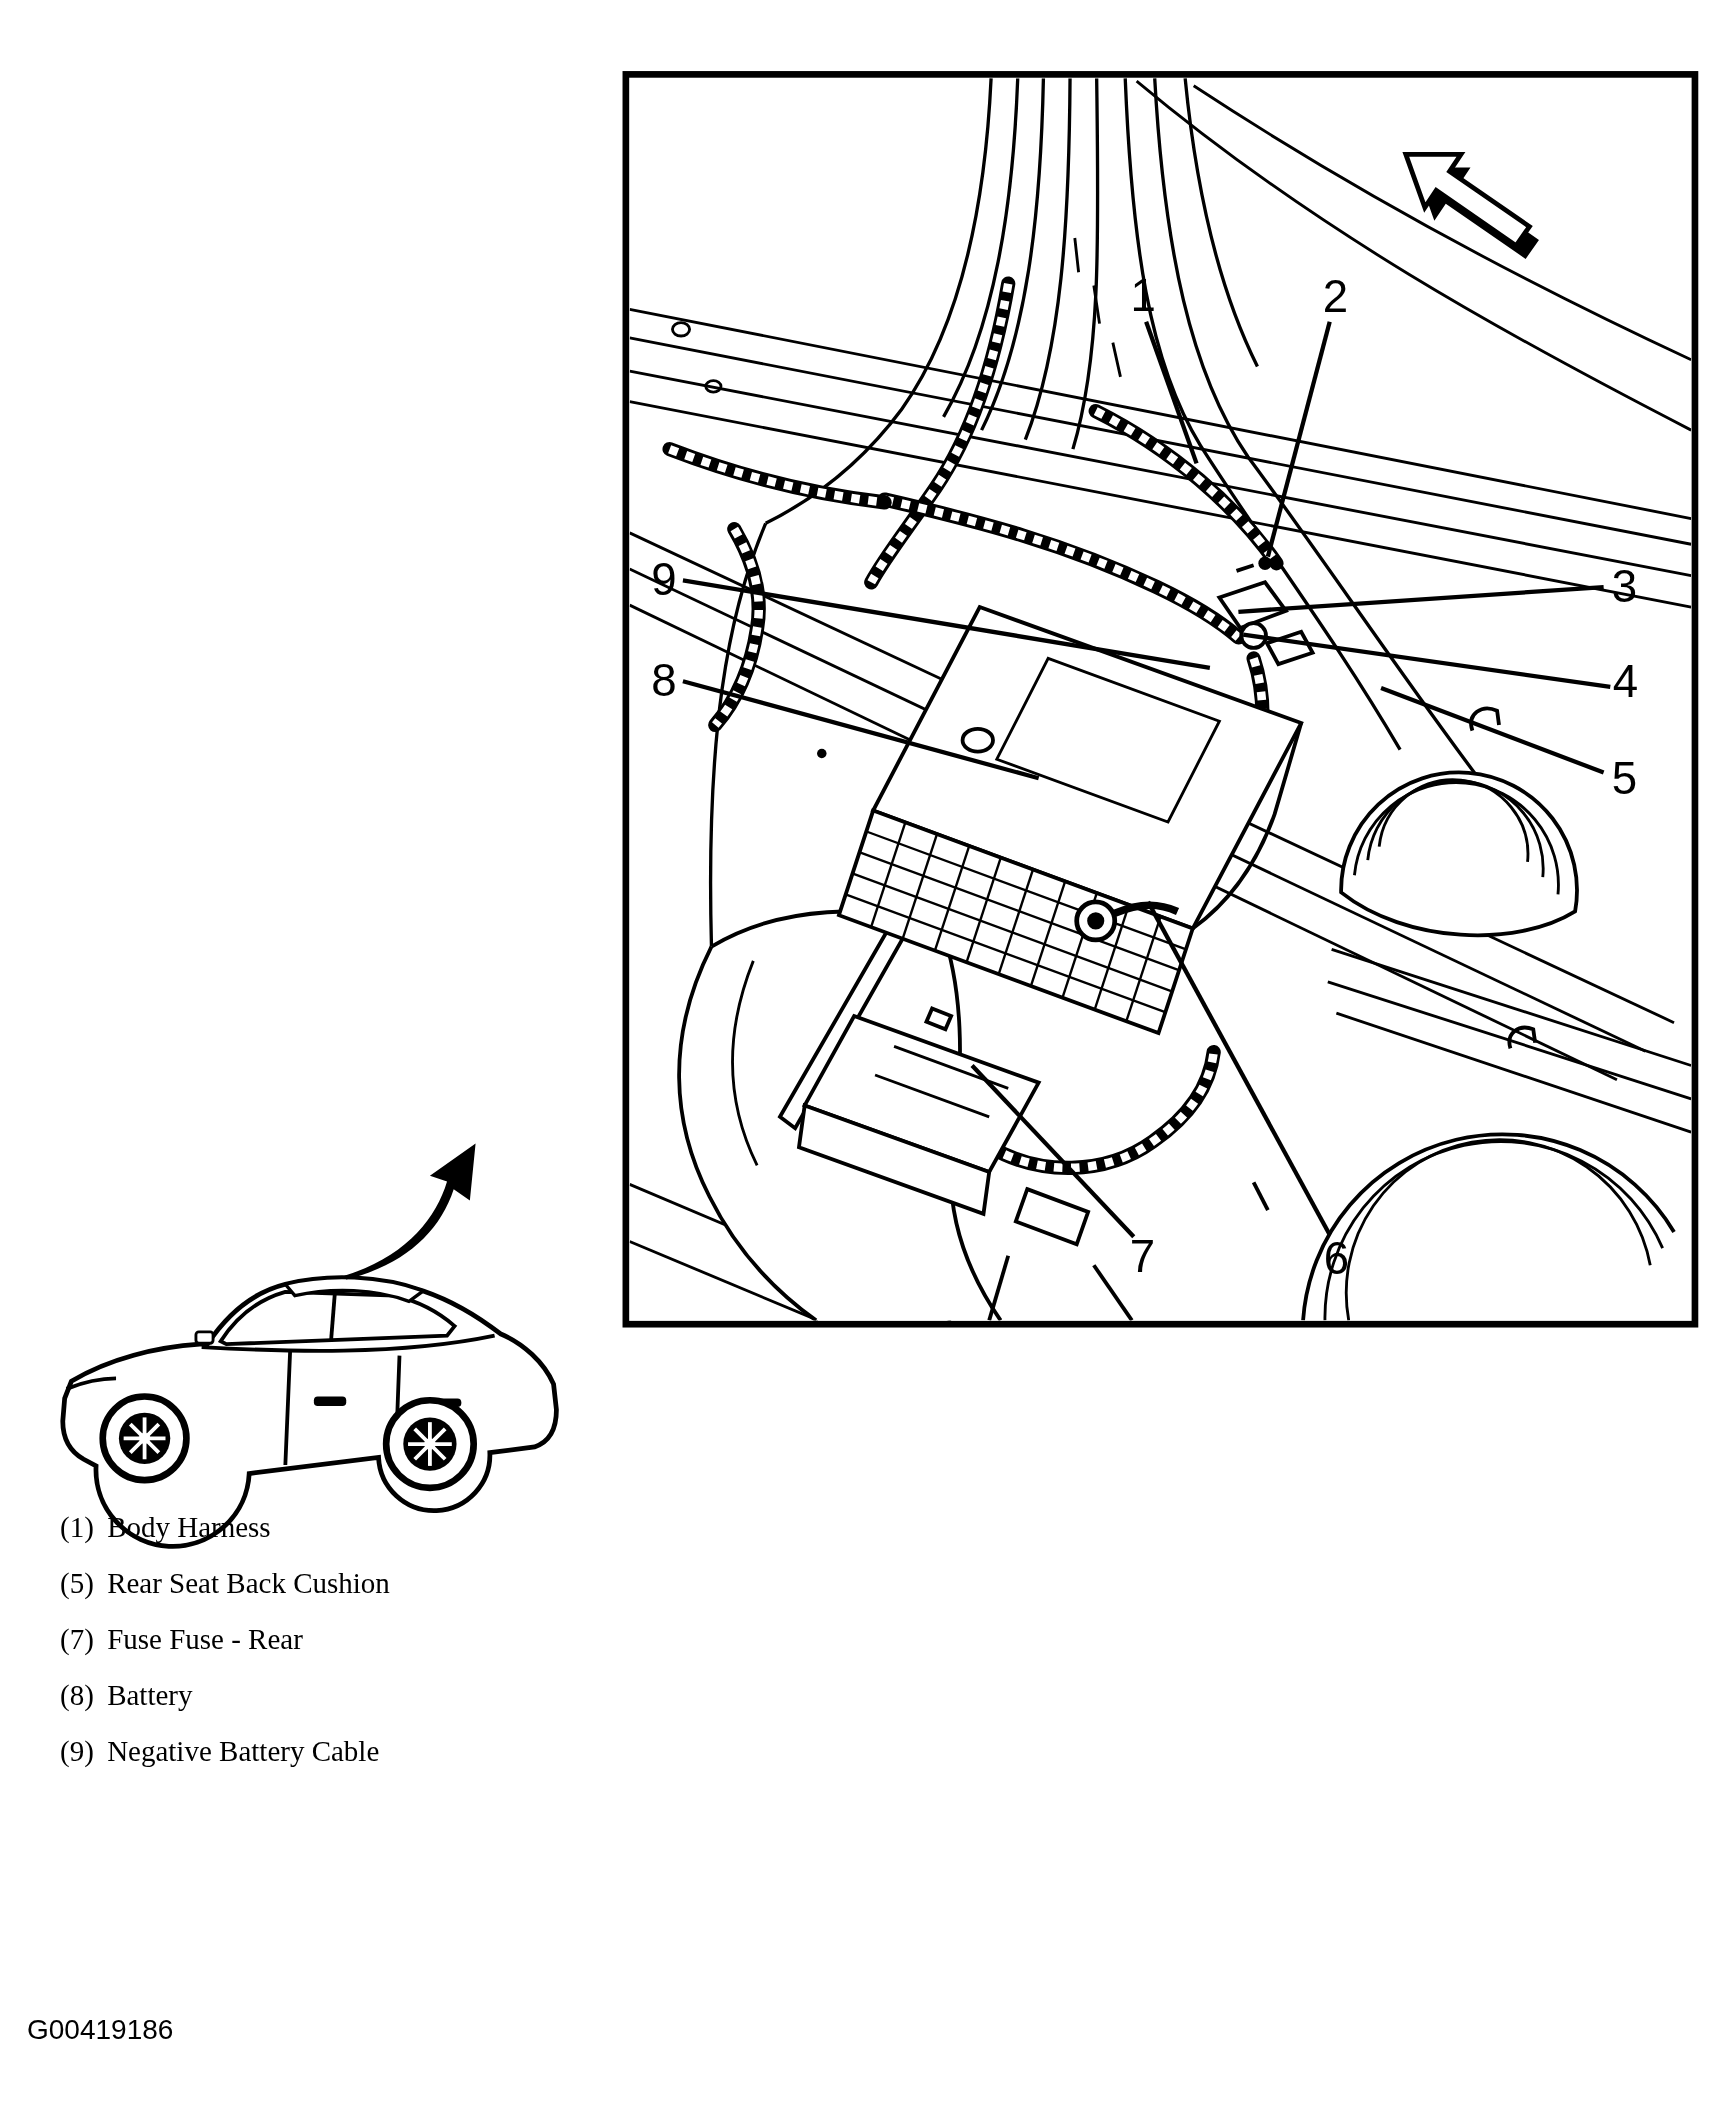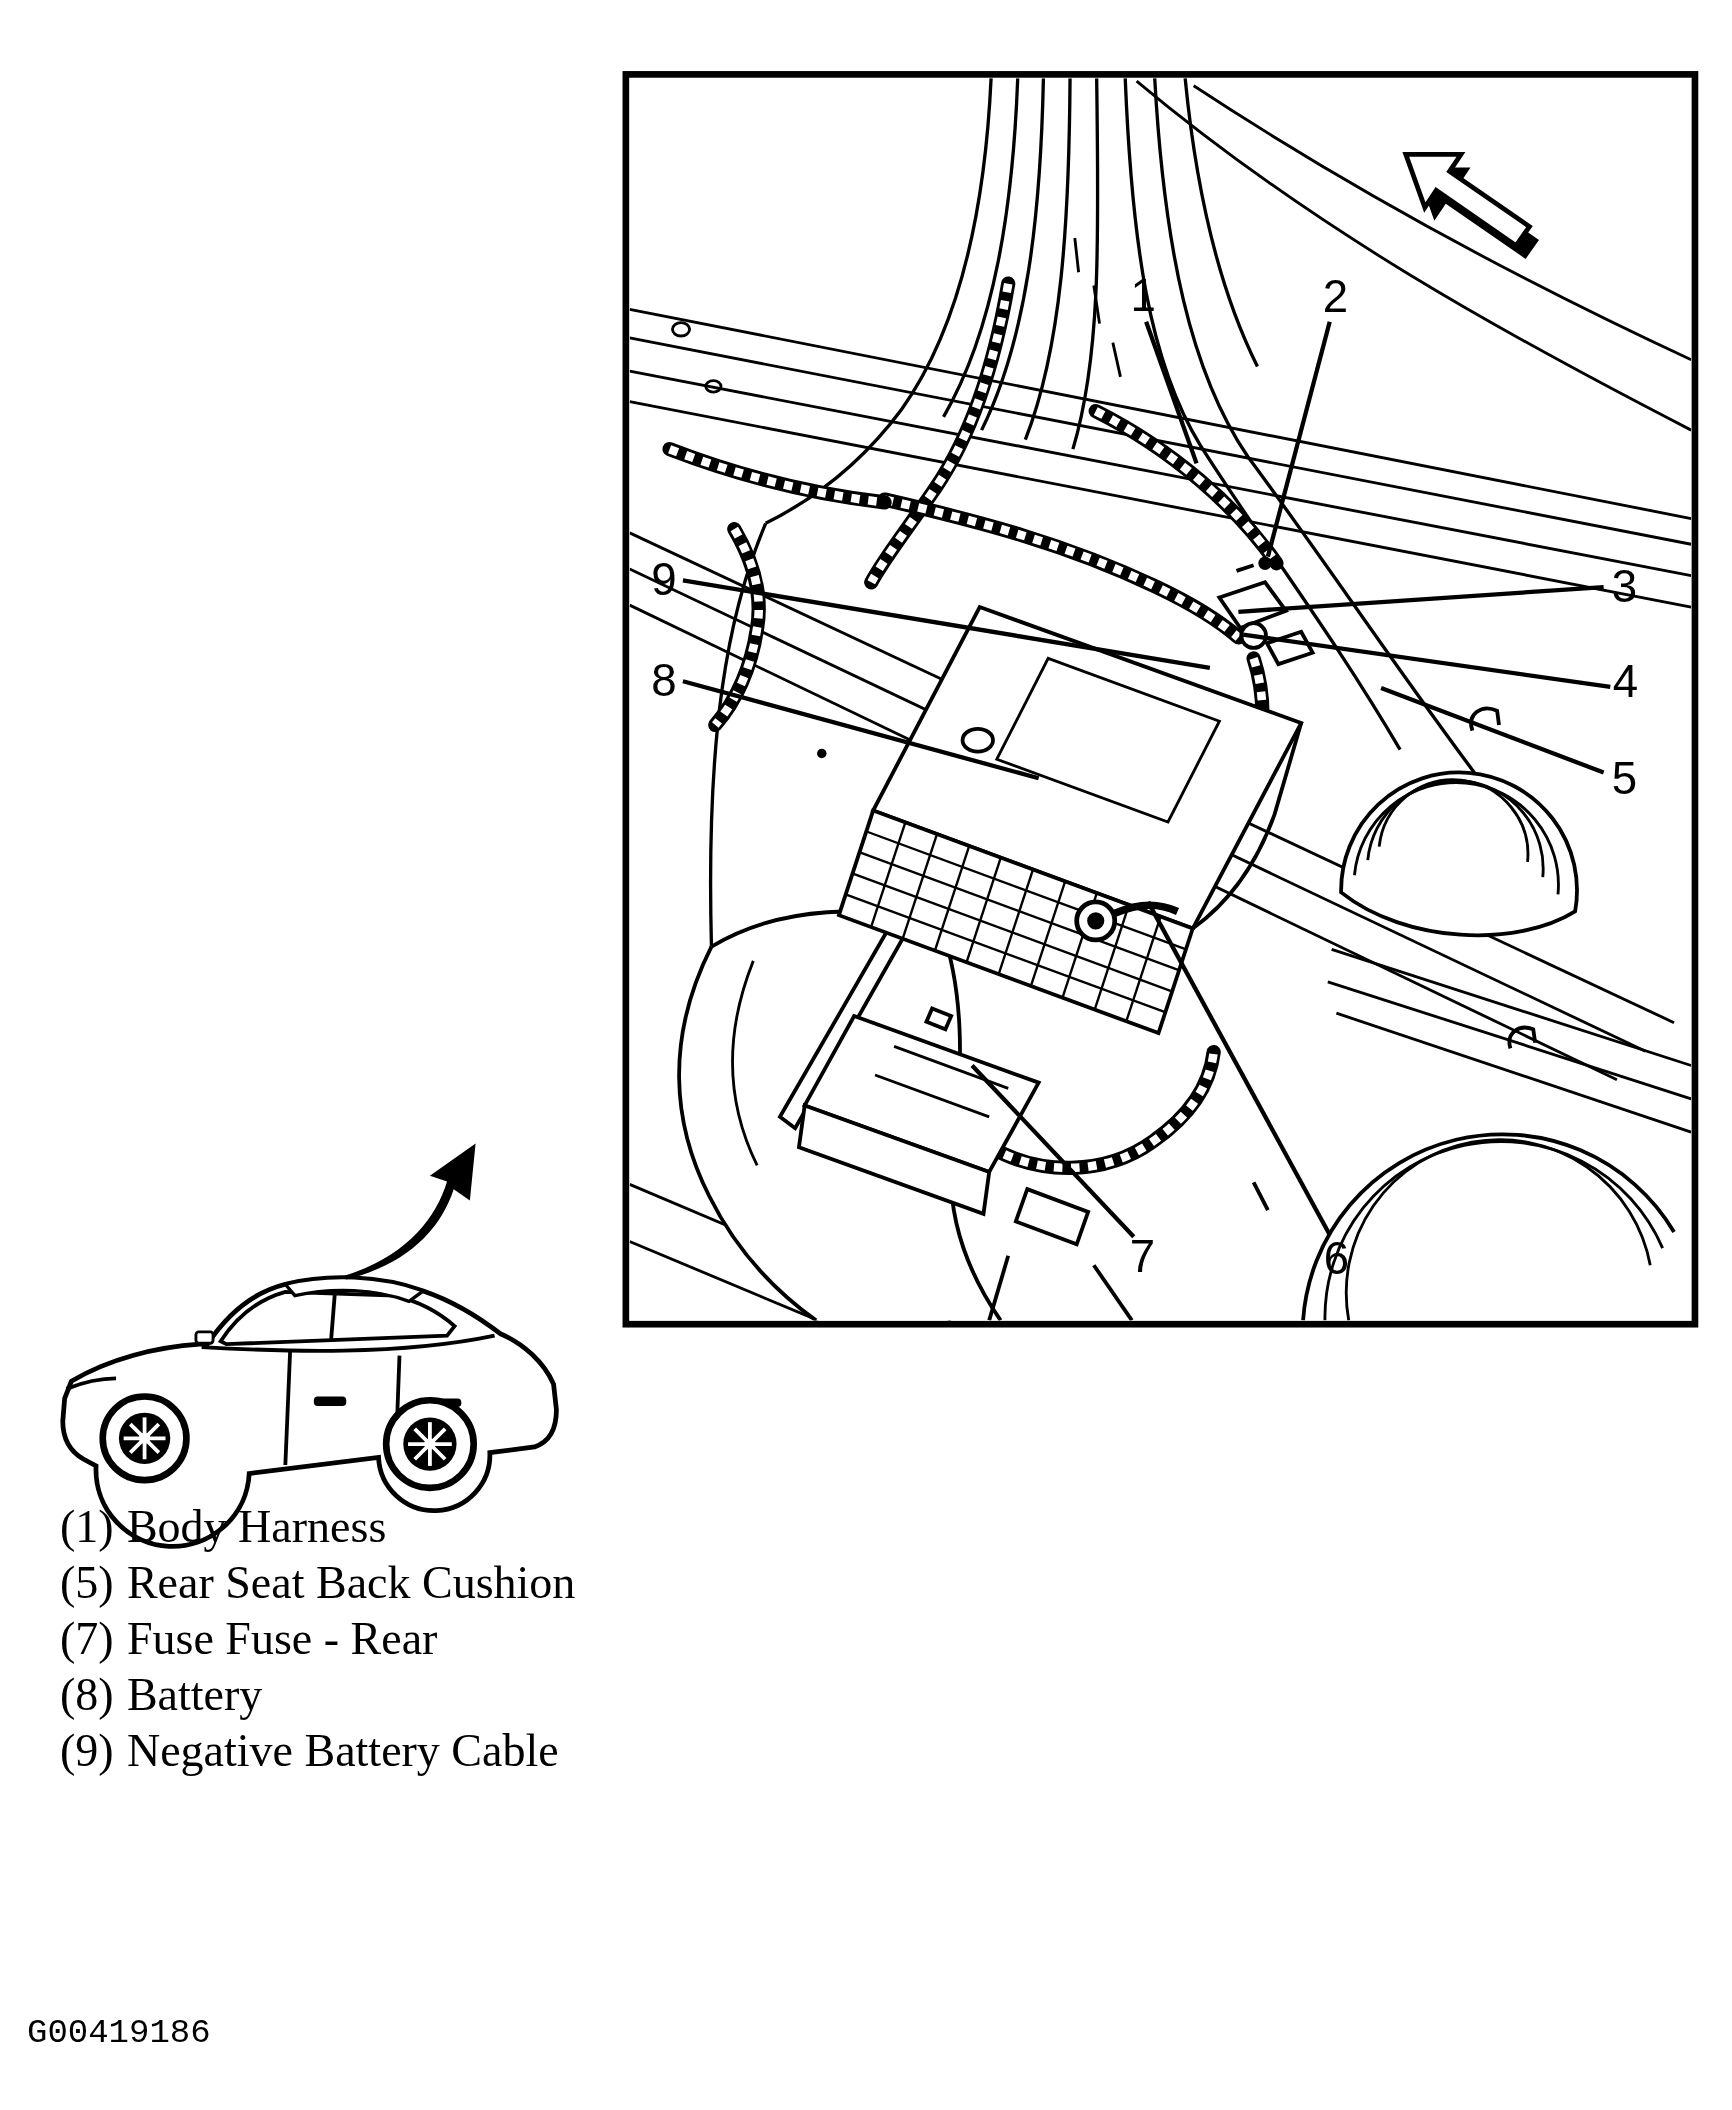--- a/index.html
+++ b/index.html
@@ -7,29 +7,29 @@
     position:relative;
     width:1733px;height:2111px;
     background:#ffffff;
     font-family:"Liberation Serif", serif;
     overflow:hidden;
   }
   #art{position:absolute;left:0;top:0;}
   .legend{
     position:absolute;left:60px;top:1499px;
     font-family:"Liberation Serif", serif;
-    font-size:46px;line-height:56px;color:#000;
+    font-size:29px;line-height:56px;color:#000;
     white-space:nowrap;
   }
   .legend-row{height:56px;}
   .legend-num{display:inline-block;margin-right:13.3px;}
   .figure-id{
     position:absolute;left:27px;top:2014px;
-    font-family:Liberation Mono, monospace;
-    font-size:34px;color:#000;letter-spacing:0px;
+    font-family:Liberation Sans, sans-serif;
+    font-size:28px;color:#000;letter-spacing:0px;
   }
   .callout{
     font-family:"Liberation Sans", sans-serif;
     font-size:48px;
     fill:#000;
   }
   .ln{stroke:#000;fill:none;stroke-width:3;}
   .ln35{stroke:#000;fill:none;stroke-width:3.5;}
   .ln4{stroke:#000;fill:none;stroke-width:4;}
   .wfill{fill:#fff;stroke:#000;stroke-width:4;}

